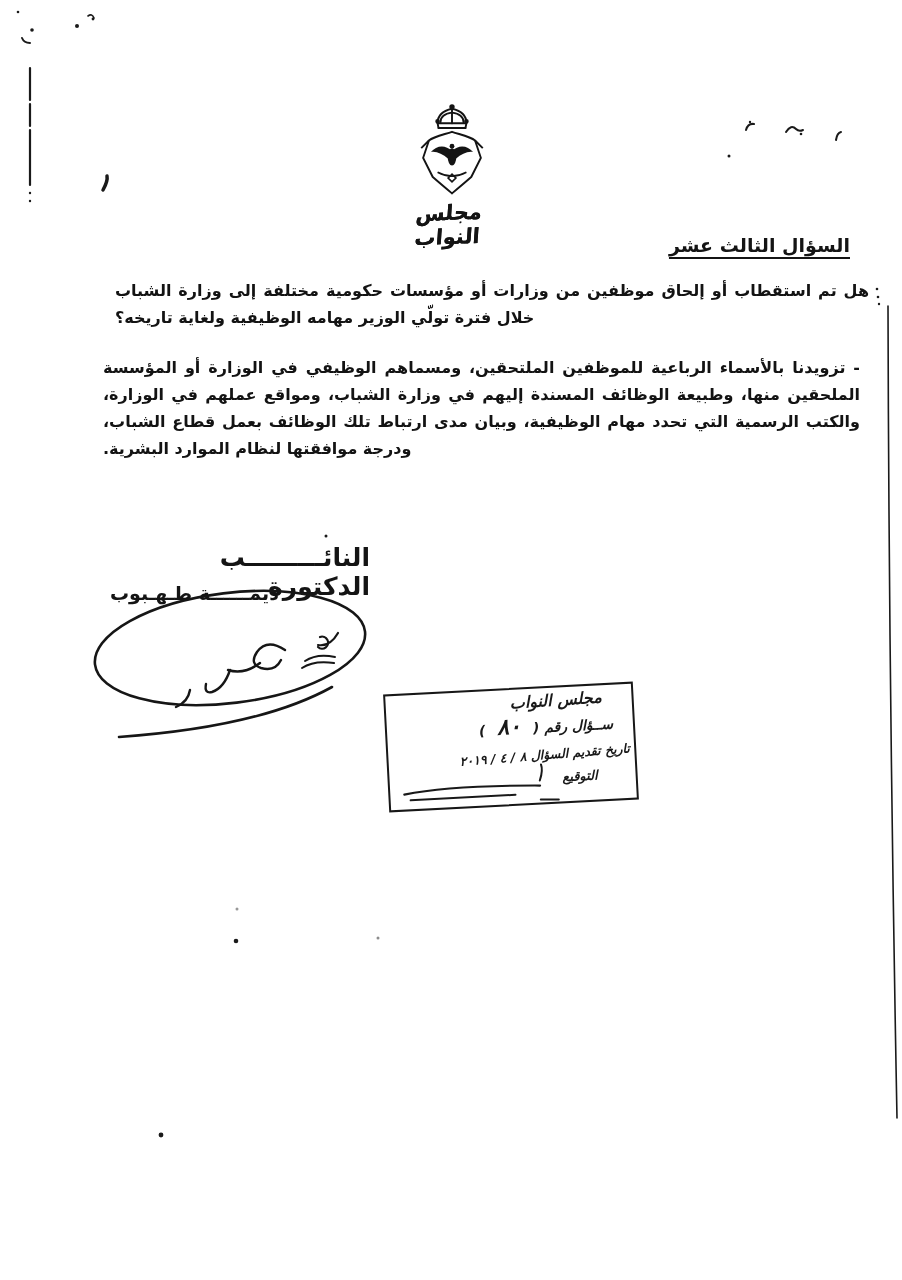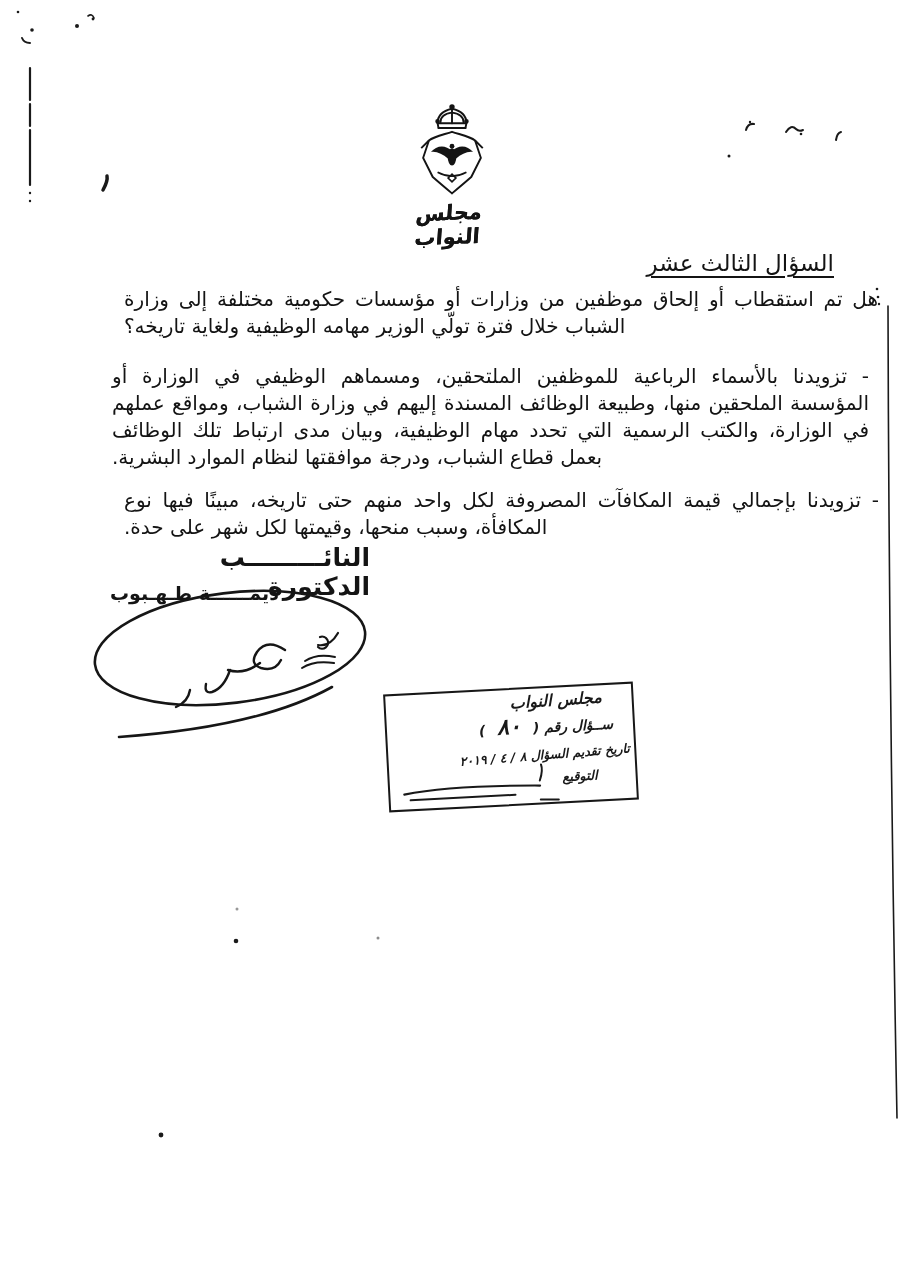--- a/index.html
+++ b/index.html
@@ -16,29 +16,29 @@
   .emblem{position:absolute;left:406px;top:103px;width:92px;height:100px;}
   .emblem-caption{
     position:absolute;left:383px;top:201px;width:130px;
     text-align:center;direction:rtl;
     font-size:21px;font-weight:bold;letter-spacing:-1px;
     transform:rotate(-2deg) skewX(-6deg);
     text-shadow:0 0 0.6px #141414;
   }
   
   .doc-title{
-    position:absolute;right:52px;top:234px;margin:16px;
-    direction:rtl;font-size:23px;font-weight:normal;
+    position:absolute;right:52px;top:234px;margin:0;
+    direction:rtl;font-size:19px;font-weight:bold;
     text-decoration:underline;text-decoration-thickness:2px;text-underline-offset:5px;
   }
   
   .para{
-    position:absolute;margin:16px;
+    position:absolute;margin:7px;
     direction:rtl;text-align:justify;text-align-last:left;
-    font-size:20px;font-weight:normal;line-height:27px;
+    font-size:16px;font-weight:bold;line-height:27px;
     color:#131313;
   }
   .p1{left:108px;top:270px;width:754px;}
   .p2{left:96px;top:347px;width:757px;}
   .p3{left:108px;top:471px;width:755px;}
   
   .sig-role{position:absolute;left:110px;top:543px;width:260px;direction:rtl;text-align:right;
     font-size:25px;font-weight:bold;}
   .sig-name{position:absolute;left:110px;top:582px;width:260px;direction:rtl;text-align:left;
     font-size:19px;font-weight:bold;}
@@ -125,21 +125,20 @@
       </g>
     </svg>
   </div>
 
   <div class="emblem-caption">مجلس النواب</div>
 
   <h1 class="doc-title">السؤال الثالث عشر</h1>
 
   <p class="para p1">هل تم استقطاب أو إلحاق موظفين من وزارات أو مؤسسات حكومية مختلفة إلى وزارة الشباب خلال فترة تولّي الوزير مهامه الوظيفية ولغاية تاريخه؟</p>
   <p class="para p2">- تزويدنا بالأسماء الرباعية للموظفين الملتحقين، ومسماهم الوظيفي في الوزارة أو المؤسسة الملحقين منها، وطبيعة الوظائف المسندة إليهم في وزارة الشباب، ومواقع عملهم في الوزارة، والكتب الرسمية التي تحدد مهام الوظيفية، وبيان مدى ارتباط تلك الوظائف بعمل قطاع الشباب، ودرجة موافقتها لنظام الموارد البشرية.</p>
-  <p class="para p3">- تزويدنا بإجمالي قيمة المكافآت المصروفة لكل واحد منهم حتى تاريخه، مبينًا فيها نوع المكافأة، وسبب منحها، وقيمتها لكل شهر على حدة.</p>
 
   <div class="sig-role">النائـــــــــب الدكتورة</div>
   <div class="sig-name">ديمــــــة طـهـبوب</div>
 
   <svg class="signature-scrawl" viewBox="0 0 330 210">
     <g stroke="#161616" fill="none" stroke-width="2.6" stroke-linecap="round">
       <ellipse cx="150" cy="73" rx="136" ry="55" transform="rotate(-7 150 73)"></ellipse>
       <path d="M252,112 Q180,152 39,162"></path>
       <path d="M258,58 q-8,14 -20,12" stroke-width="2.2"></path>
       <path d="M240,62 a6,6 0 1 1 -2,10" stroke-width="2.2"></path>

